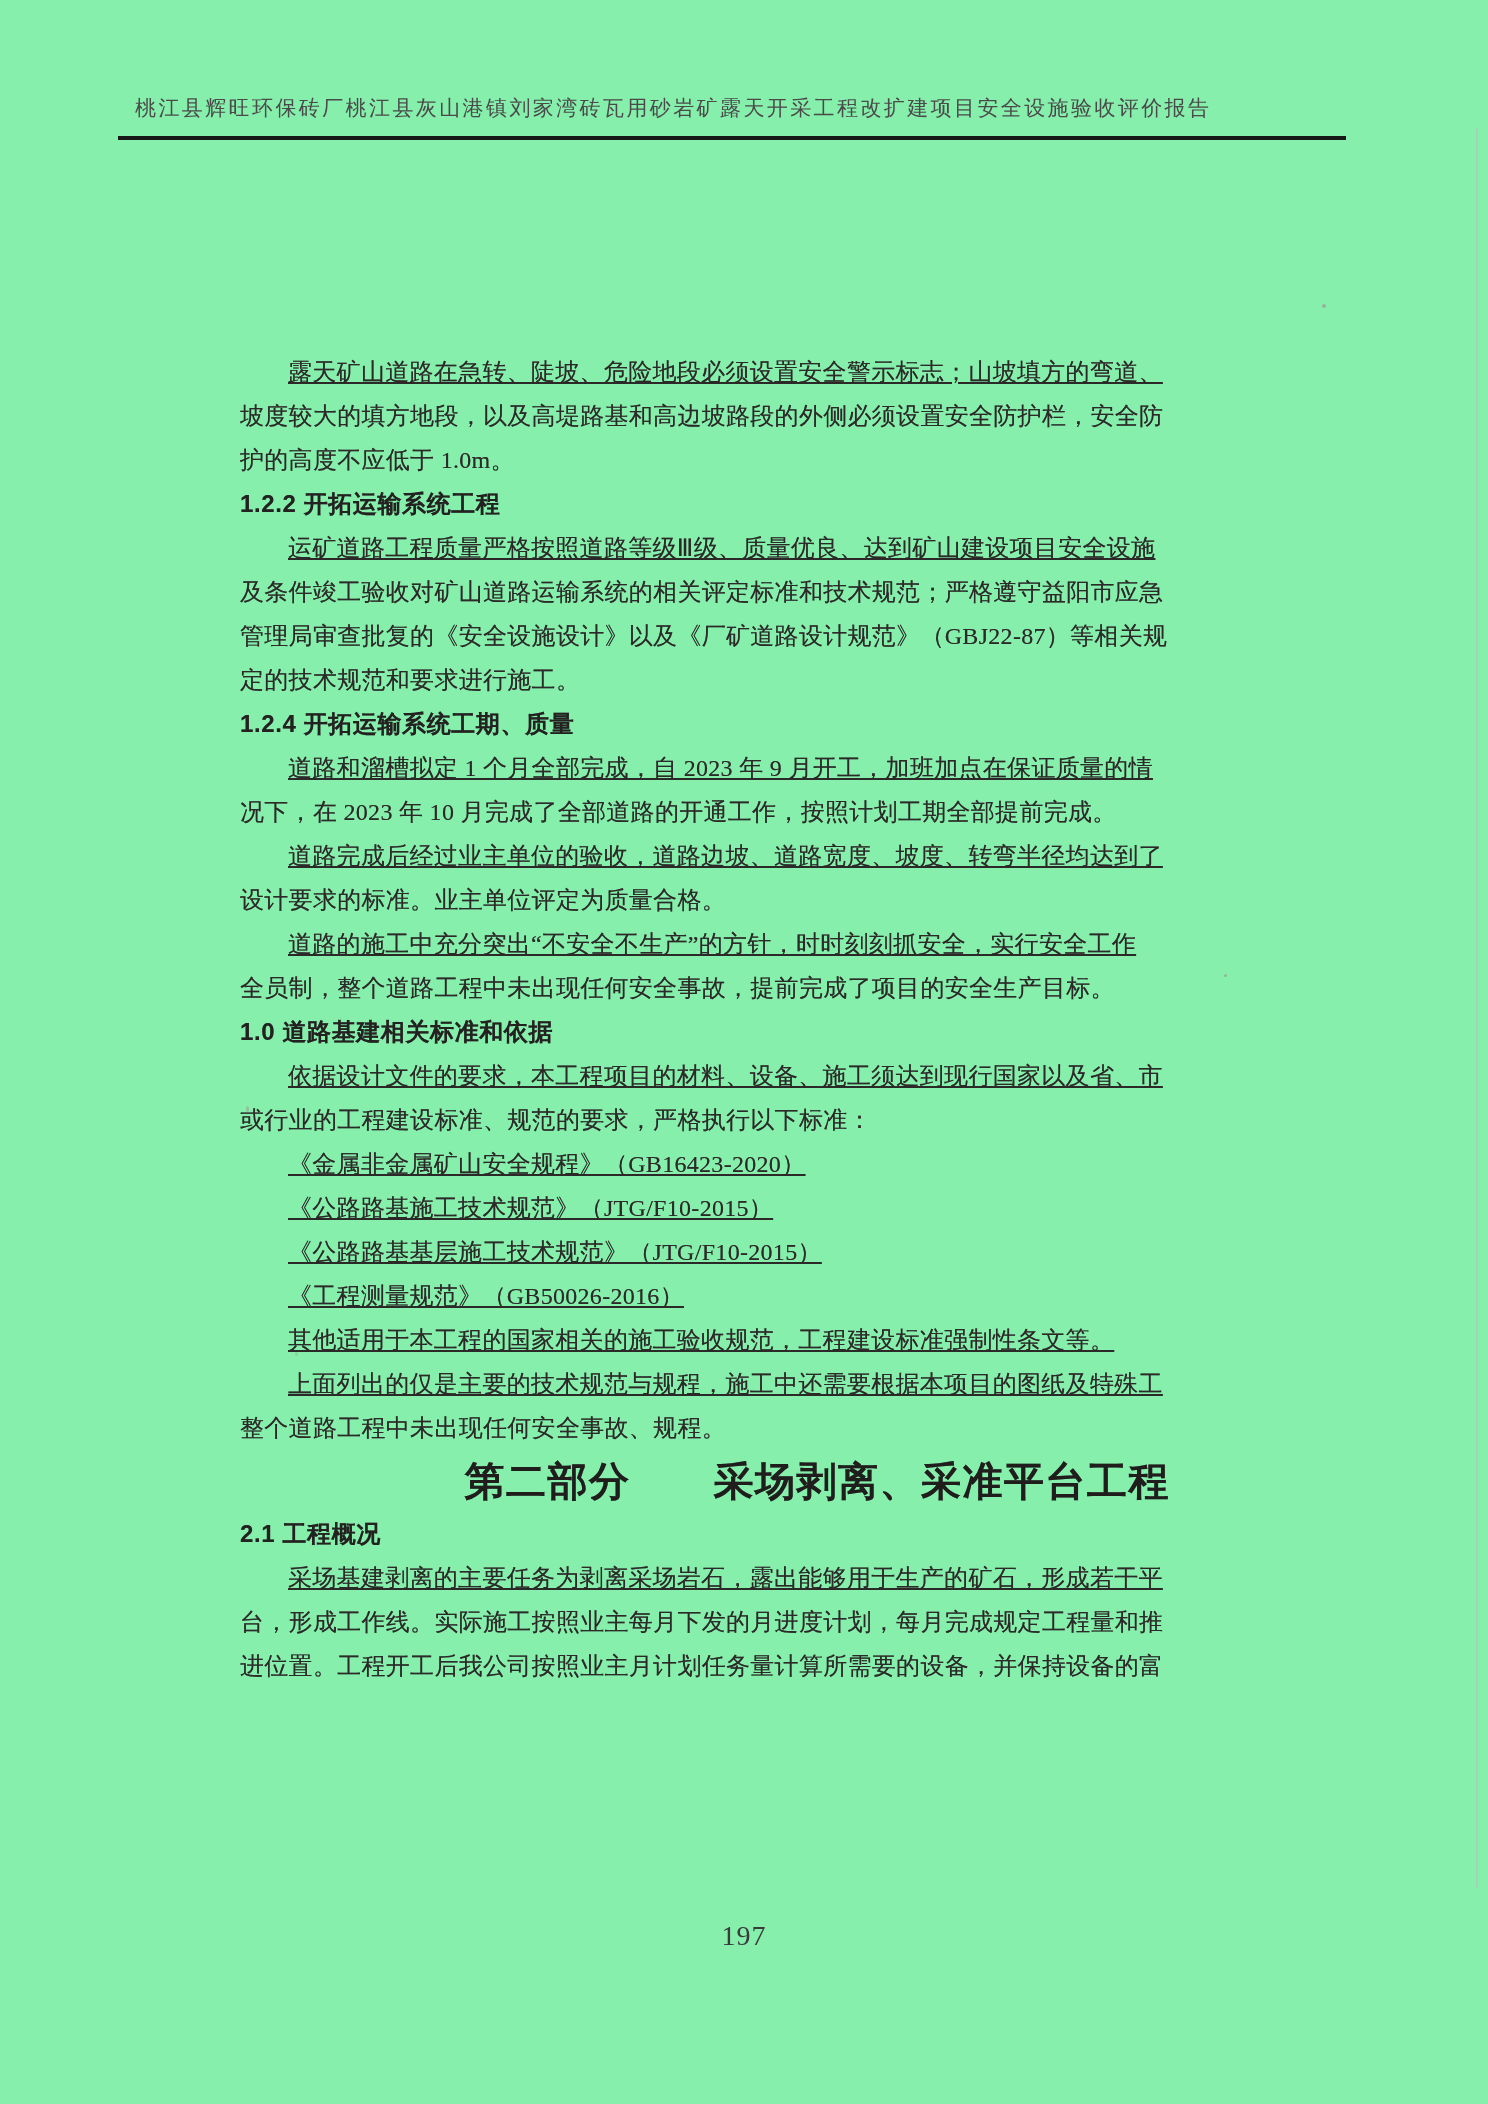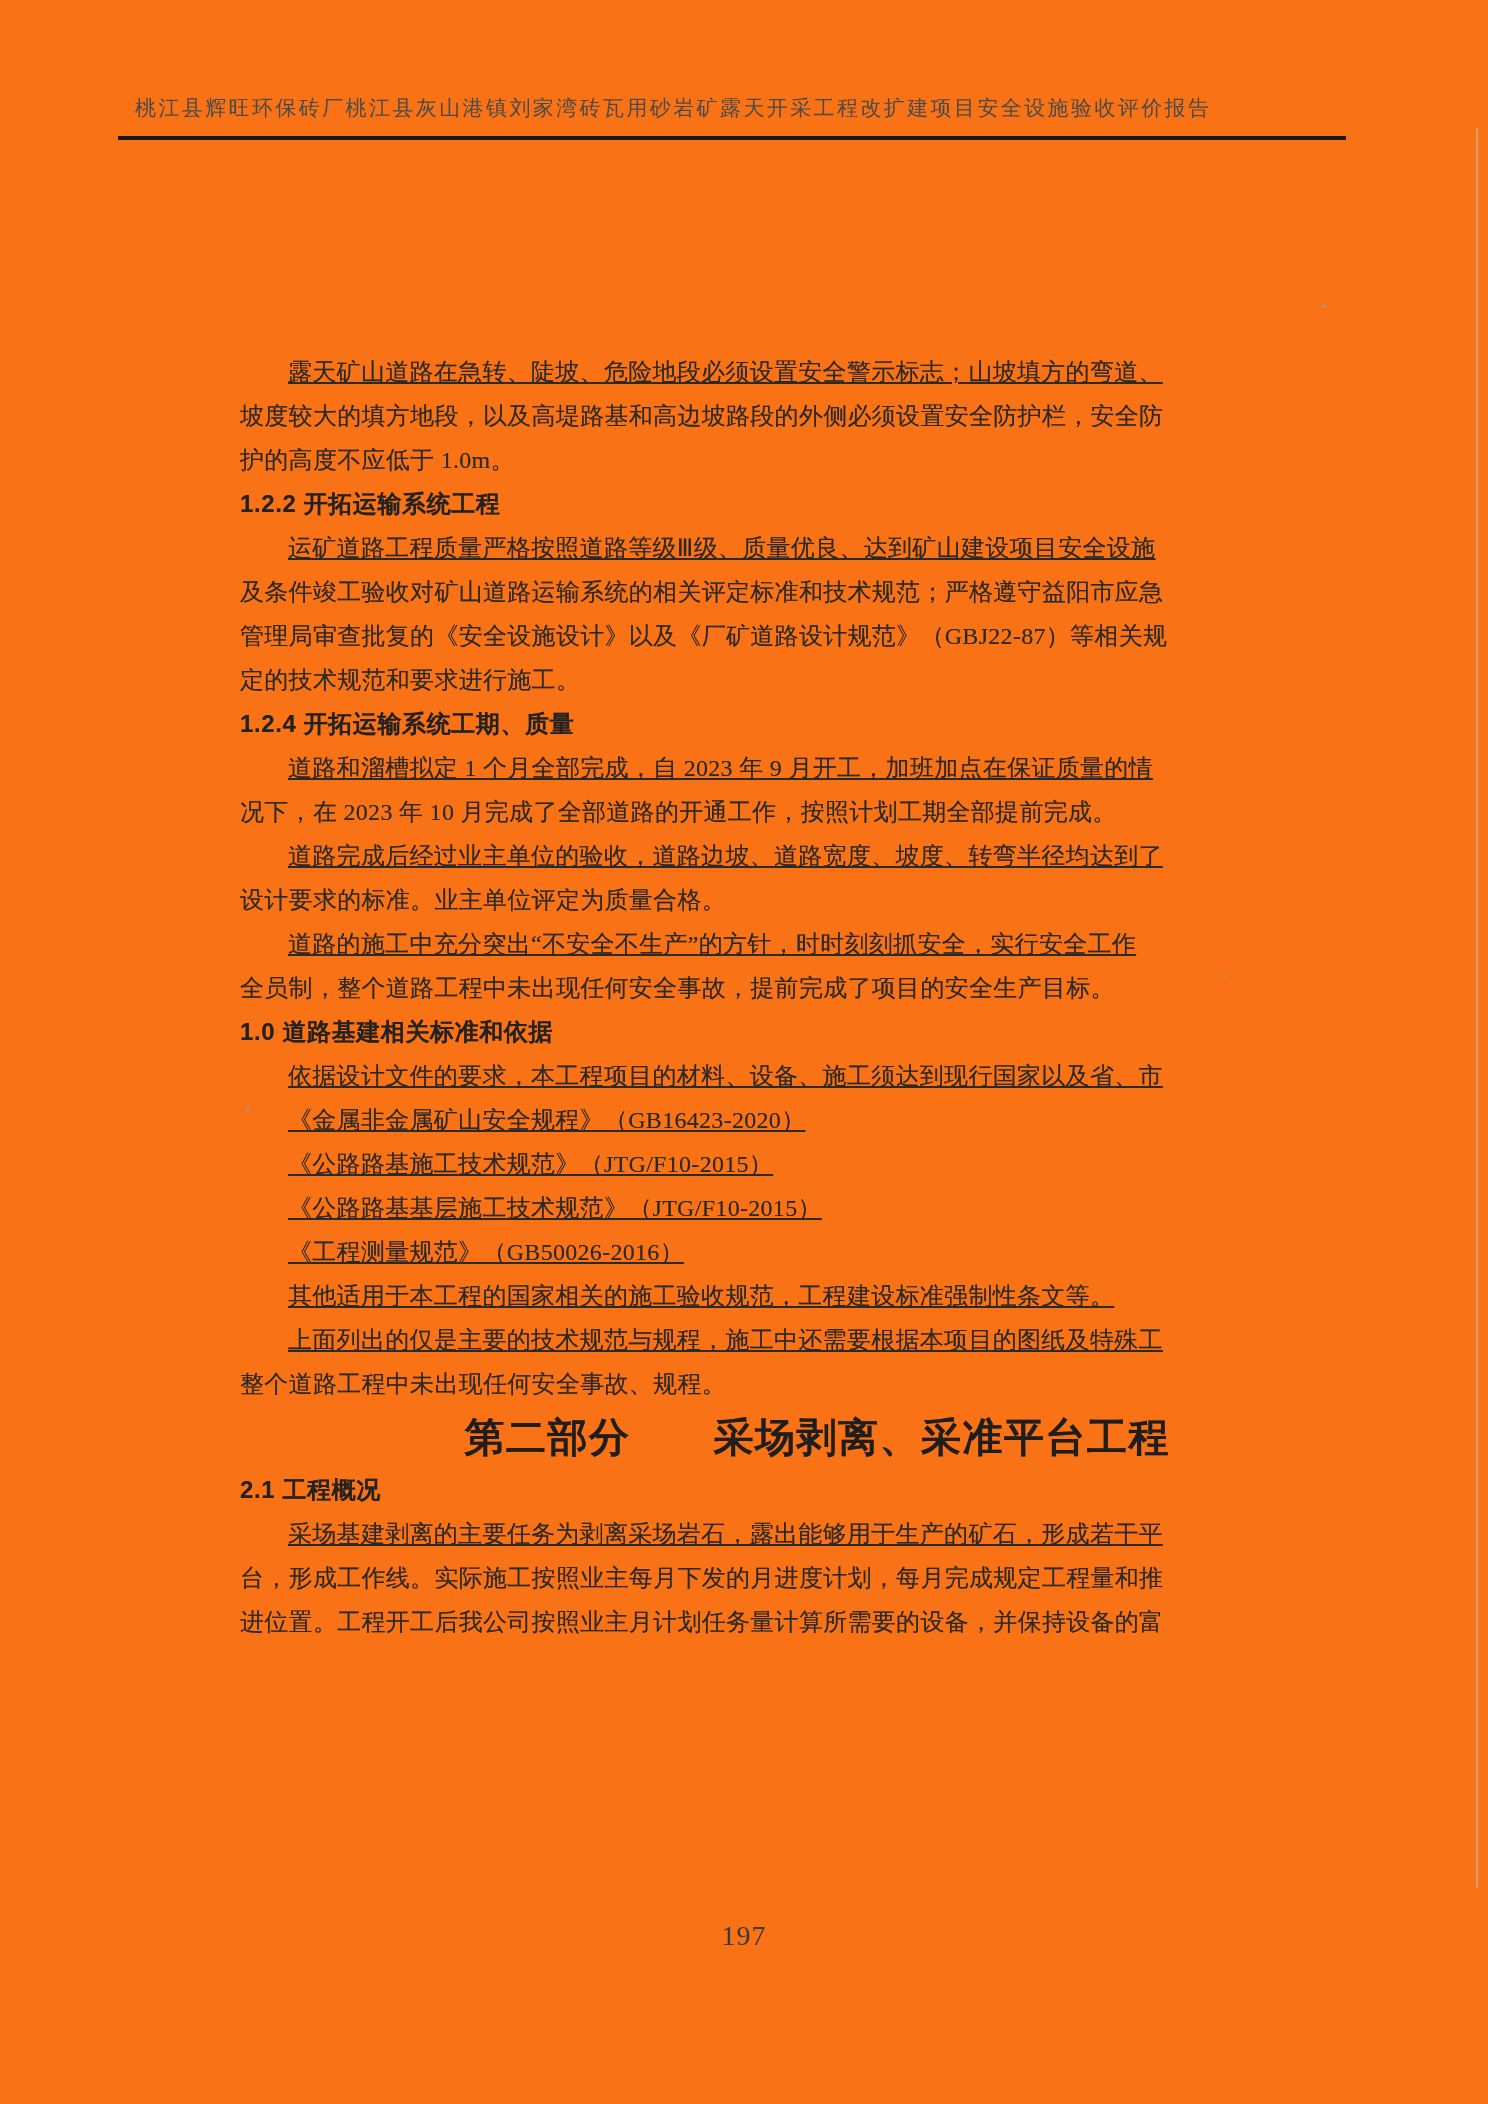--- a/index.html
+++ b/index.html
@@ -10,21 +10,21 @@
   body {
     position: relative;
     width: 1488px;
     height: 2104px;
     overflow: hidden;
     font-family: "Liberation Serif", serif;
   }
   .page {
     position: absolute;
     inset: 0;
-    background: #f97316;
+    background: #86efac;
   }
   .header-title {
     position: absolute;
     left: 135px;
     top: 94px;
     font-size: 21px;
     letter-spacing: 2.4px;
     color: #4a4a4a;
     white-space: nowrap;
   }
@@ -114,20 +114,21 @@
       <div class="line body">定的技术规范和要求进行施工。</div>
       <div class="line h2">1.2.4 开拓运输系统工期、质量</div>
       <div class="line body indent2">道路和溜槽拟定 1 个月全部完成，自 2023 年 9 月开工，加班加点在保证质量的情</div>
       <div class="line body">况下，在 2023 年 10 月完成了全部道路的开通工作，按照计划工期全部提前完成。</div>
       <div class="line body indent2">道路完成后经过业主单位的验收，道路边坡、道路宽度、坡度、转弯半径均达到了</div>
       <div class="line body">设计要求的标准。业主单位评定为质量合格。</div>
       <div class="line body indent2">道路的施工中充分突出“不安全不生产”的方针，时时刻刻抓安全，实行安全工作</div>
       <div class="line body">全员制，整个道路工程中未出现任何安全事故，提前完成了项目的安全生产目标。</div>
       <div class="line h2">1.0 道路基建相关标准和依据</div>
       <div class="line body indent2">依据设计文件的要求，本工程项目的材料、设备、施工须达到现行国家以及省、市</div>
+      <div class="line body">或行业的工程建设标准、规范的要求，严格执行以下标准：</div>
       <div class="line body indent2">《金属非金属矿山安全规程》（GB16423-2020）</div>
       <div class="line body indent2">《公路路基施工技术规范》（JTG/F10-2015）</div>
       <div class="line body indent2">《公路路基基层施工技术规范》（JTG/F10-2015）</div>
       <div class="line body indent2">《工程测量规范》（GB50026-2016）</div>
       <div class="line body indent2">其他适用于本工程的国家相关的施工验收规范，工程建设标准强制性条文等。</div>
       <div class="line body indent2">上面列出的仅是主要的技术规范与规程，施工中还需要根据本项目的图纸及特殊工</div>
       <div class="line body">整个道路工程中未出现任何安全事故、规程。</div>
       <div class="line part">第二部分　　采场剥离、采准平台工程</div>
       <div class="line h2">2.1 工程概况</div>
       <div class="line body indent2">采场基建剥离的主要任务为剥离采场岩石，露出能够用于生产的矿石，形成若干平</div>

